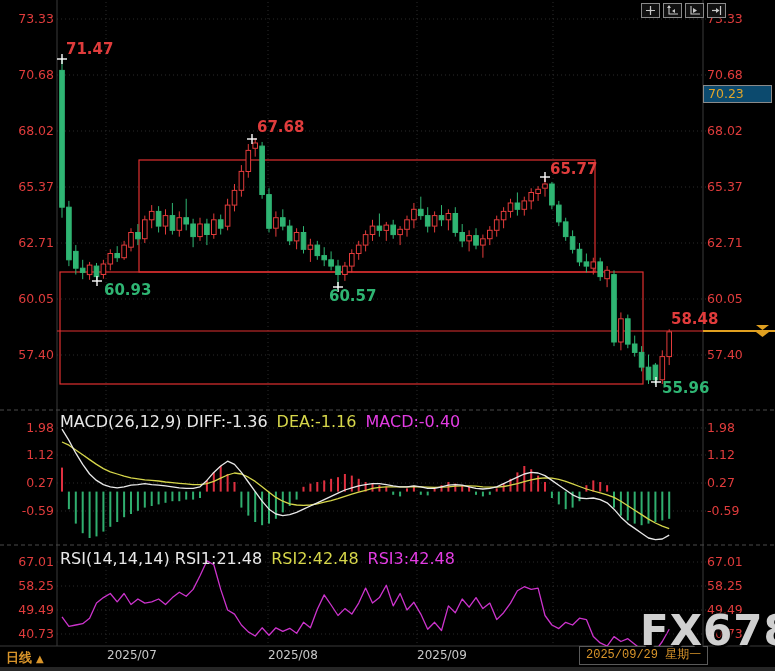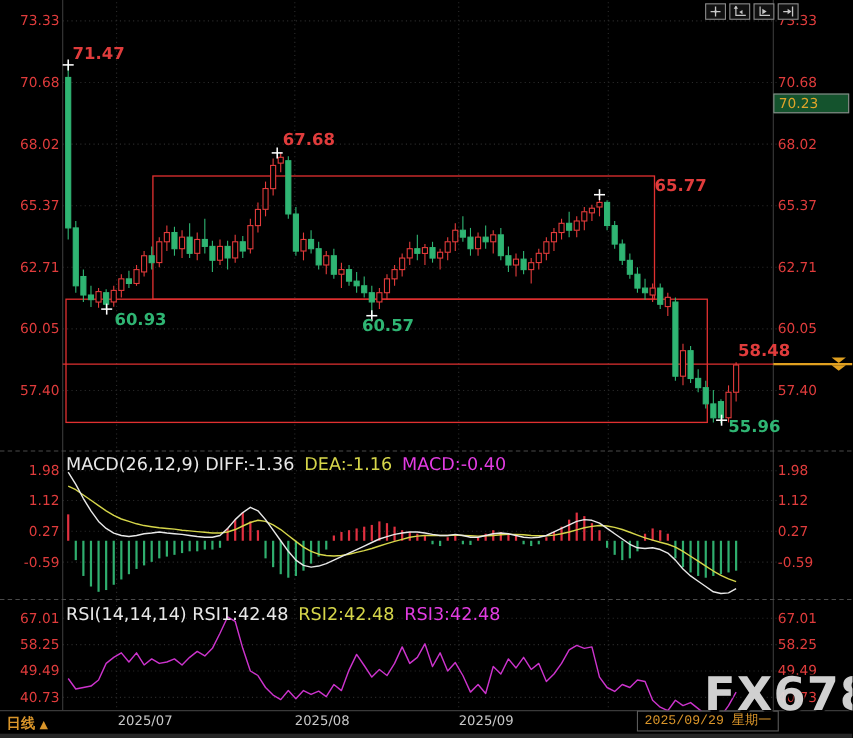--- a/index.html
+++ b/index.html
@@ -12,21 +12,21 @@
   .lblL{width:54px;text-align:right}
   .ann{position:absolute;font-size:15px;font-weight:bold;line-height:14px;white-space:nowrap}
   .ann.up{color:#e03c3c}.ann.down{color:#2fb573}
   #title{position:absolute;left:60px;top:5px;font-size:14px;font-weight:bold;color:#d9a224;white-space:nowrap}
   #title .gear{font-weight:normal;font-size:14px;margin-left:5px;color:#c79b1e}
   #toolbar{position:absolute;left:641px;top:3px;display:flex;gap:3px}
   .tool{width:19px;height:15px;border:1px solid #8a8a8a;background:#111;display:flex;align-items:center;justify-content:center}
   .hdr{position:absolute;left:60px;font-size:16px;white-space:nowrap}
   .hdr .w{color:#e8e8e8}.hdr .y{color:#d6d64a;margin-left:9px}.hdr .m{color:#e23ce2;margin-left:9px}
   #price-tag{position:absolute;left:703px;top:85px;width:69px;height:18px;border:1px solid #8a8a8a;
-    color:#e0a52a;font-size:12.5px;line-height:16px;padding-left:4px;background:#14532d}
+    color:#e0a52a;font-size:12.5px;line-height:16px;padding-left:4px;background:#0c4a6e}
   #footer-period{position:absolute;left:6px;top:649px;font-size:13px;font-weight:bold;color:#d9952a;white-space:nowrap}
   #footer-period .tri{font-size:10px;margin-left:4px}
   .datelbl{position:absolute;top:648px;font-size:12px;color:#c8c8c8;white-space:nowrap}
   .datelbl.hl{color:#d9952a;border:1px solid #5a5a5a;padding:0 6px;top:646px;line-height:17px}
   #watermark{position:absolute;left:640px;top:606px;font-size:42px;font-weight:bold;color:#dcdcdc;
     letter-spacing:1px;text-shadow:2px 2px 1px #000,-1px -1px 1px #000;opacity:.95}
 </style>
 </head>
 <body>
 
@@ -469,21 +469,21 @@
       <div class="lbl lblL" style="left: 0px; top: 554px;">67.01</div>
       <div class="lbl" style="left: 707px; top: 554px;">67.01</div>
       <div class="lbl lblL" style="left: 0px; top: 578px;">58.25</div>
       <div class="lbl" style="left: 707px; top: 578px;">58.25</div>
       <div class="lbl lblL" style="left: 0px; top: 602px;">49.49</div>
       <div class="lbl" style="left: 707px; top: 602px;">49.49</div>
       <div class="lbl lblL" style="left: 0px; top: 626px;">40.73</div>
       <div class="lbl" style="left: 707px; top: 626px;">40.73</div>
       <div class="ann up" style="left: 66px; top: 42px;">71.47</div>
       <div class="ann up" style="left: 257px; top: 120px;">67.68</div>
-      <div class="ann up" style="left: 550px; top: 162px; margin-left: 45px;">65.77</div>
+      <div class="ann up" style="left: 550px; top: 162px;">65.77</div>
       <div class="ann up" style="left: 671px; top: 312px;">58.48</div>
       <div class="ann down" style="left: 104px; top: 283px;">60.93</div>
       <div class="ann down" style="left: 329px; top: 289px;">60.57</div>
       <div class="ann down" style="left: 662px; top: 381px;">55.96</div>
       <div class="datelbl" style="left: 107px; top: 648px;">2025/07</div>
       <div class="datelbl" style="left: 268px; top: 648px;">2025/08</div>
       <div class="datelbl" style="left: 417px; top: 648px;">2025/09</div>
       <div class="datelbl hl" style="left: 579px; top: 646px; font-family: Liberation Mono, monospace;">2025/09/29 星期一</div>
     </div>
 
@@ -517,19 +517,19 @@
     </div>
   </div>
 
   <div id="price-tag">70.23</div>
 
   <div class="hdr" style="top:412px">
     <span class="w">MACD(26,12,9) DIFF:-1.36</span><span class="y">DEA:-1.16</span><span class="m">MACD:-0.40</span>
   </div>
 
   <div class="hdr" style="top:549px">
-    <span class="w">RSI(14,14,14) RSI1:42.48</span><span class="y">RSI2:42.48</span><span class="m">RSI3:42.48</span>
+    <span class="w">RSI(14,14,14) RSI1:21.48</span><span class="y">RSI2:42.48</span><span class="m">RSI3:42.48</span>
   </div>
 
   <div id="footer-period"><span>日线</span><span class="tri">▲</span></div>
 
   <div id="watermark">FX678</div>
 </div>
 
 </body></html>

